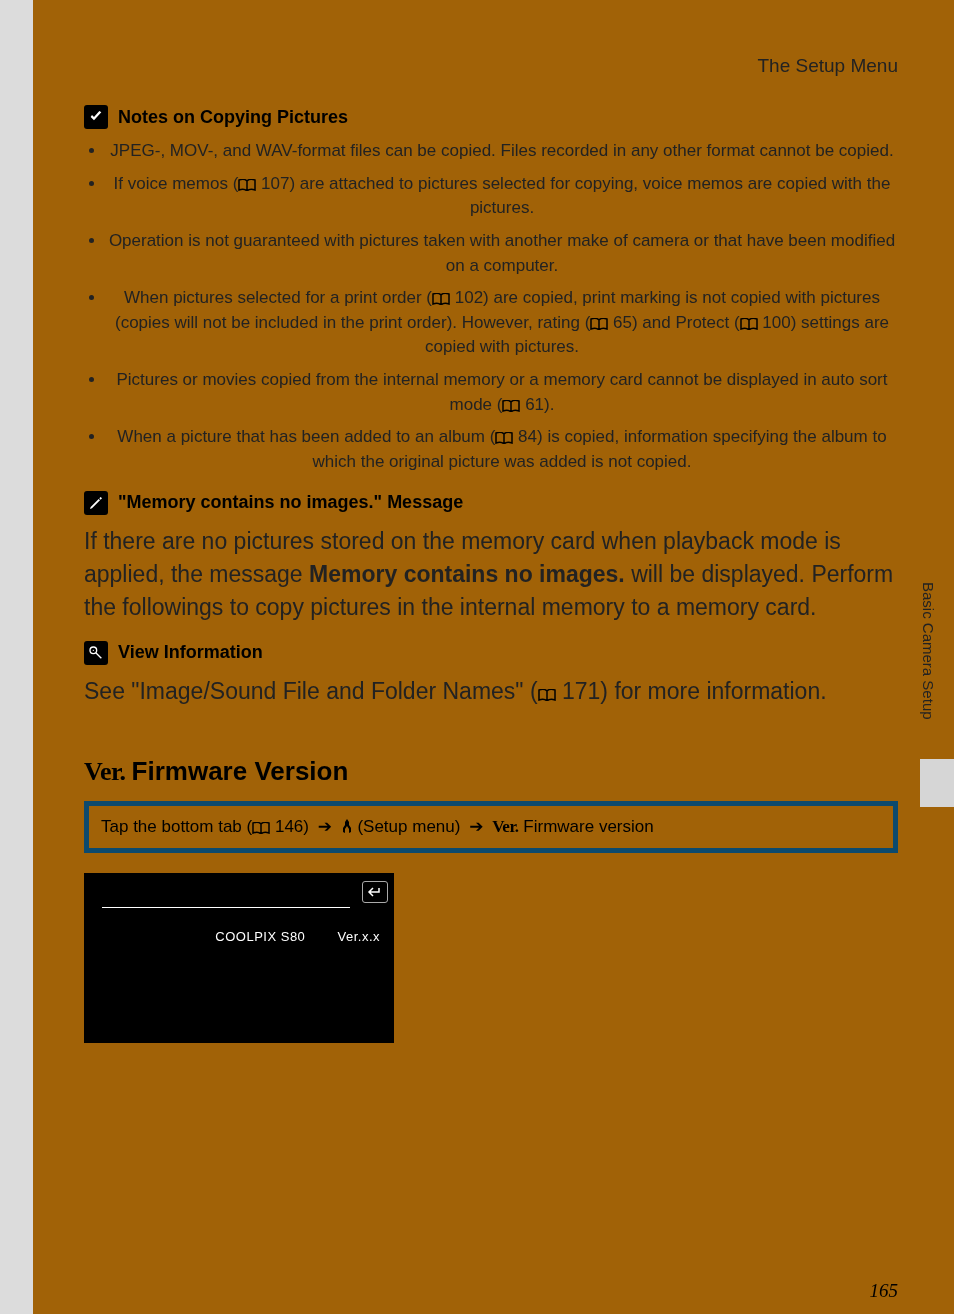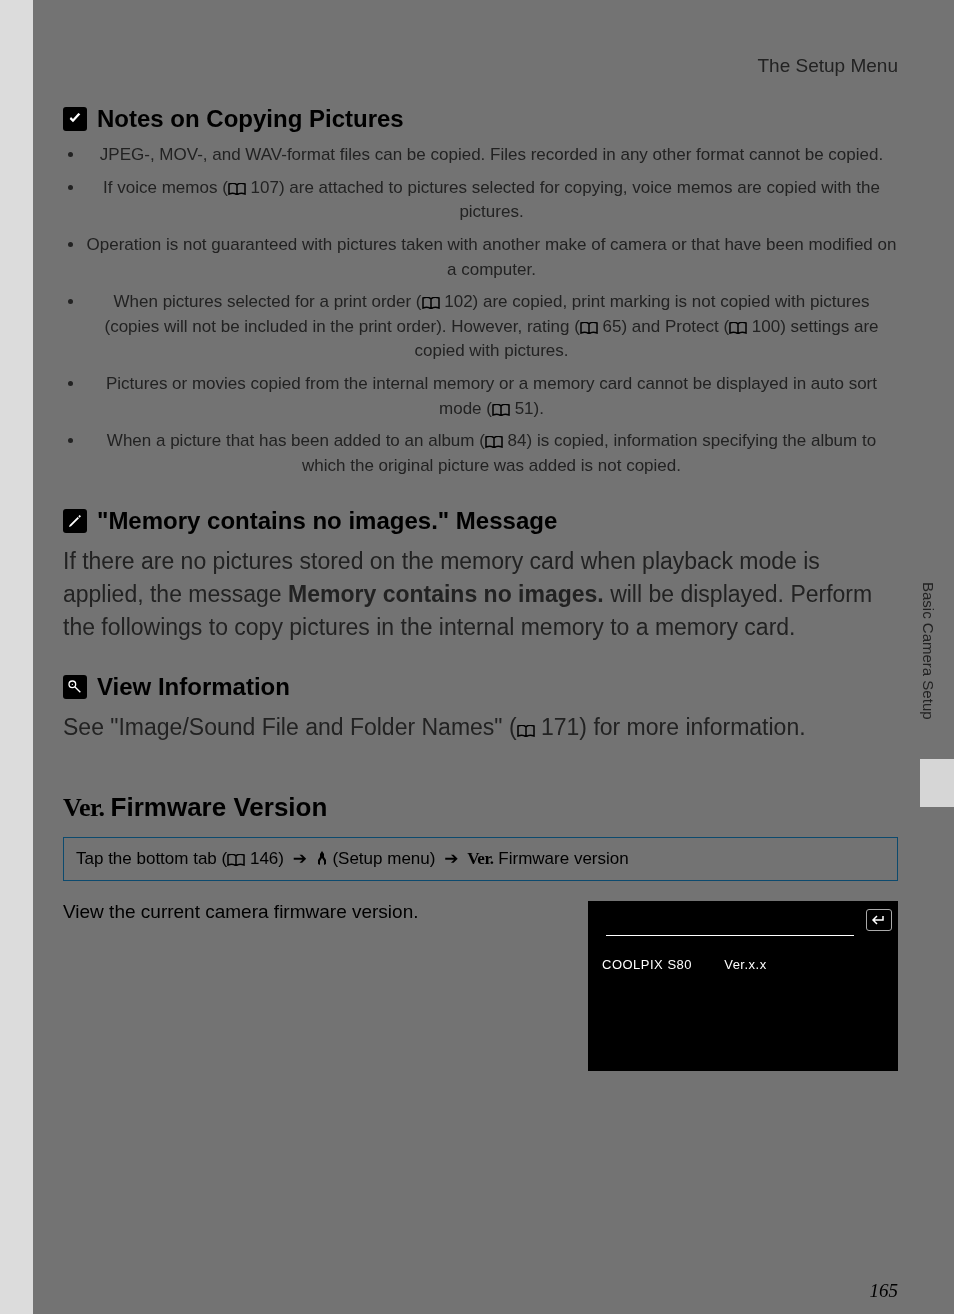--- a/index.html
+++ b/index.html
@@ -4,40 +4,40 @@
 <style>
   * { box-sizing: border-box; }
   body {
     margin: 0;
     padding: 0;
     background: #dcdcdc;
     font-family: "Segoe UI", "Helvetica Neue", Arial, sans-serif;
     width: 954px;
   }
   .page {
-    background: #737373;
+    background: #a16207;
     margin-left: 33px;
     width: 921px;
-    padding: 55px 56px 40px 30px;
+    padding: 55px 56px 40px 51px;
     position: relative;
     min-height: 1314px;
   }
   .header-right {
     text-align: right;
     font-size: 19px;
     color: #222;
     margin-bottom: 28px;
   }
   .section-title {
     display: flex;
     align-items: center;
     gap: 10px;
     font-weight: bold;
-    font-size: 24px;
-    margin: 28px 0 10px 0;
+    font-size: 18px;
+    margin: 16px 0 10px 0;
   }
   .icon-box {
     width: 24px; height: 24px; background: #000; color: #fff;
     display: inline-flex; align-items: center; justify-content: center;
     border-radius: 3px; font-size: 16px; font-weight: bold;
     flex-shrink: 0;
   }
   .icon-box svg { width: 16px; height: 16px; }
   ul.bullets {
     margin: 6px 0 14px 0;
@@ -68,21 +68,21 @@
   .bold { font-weight: bold; }
   .h1-firmware {
     font-size: 26px;
     font-weight: bold;
     margin: 48px 0 14px 0;
     display: flex;
     align-items: center;
     gap: 6px;
   }
   .path-box {
-    border: 1px solid #0c4a6e;
+    border: 5px solid #0c4a6e;
     padding: 10px 12px;
     font-size: 17px;
     margin-bottom: 20px;
   }
   .path-box .arrow { margin: 0 4px; }
   .firmware-row {
     display: flex;
     align-items: flex-start;
     gap: 20px;
   }
@@ -114,21 +114,21 @@
     border-radius: 3px;
     display: flex;
     align-items: center;
     justify-content: center;
     font-size: 14px;
   }
   .firmware-screen .content {
     position: absolute;
     top: 56px;
     left: 0; right: 0;
-    text-align: left;
+    text-align: right;
     font-size: 13px;
     letter-spacing: 0.5px;
   }
   .firmware-screen .content span { margin: 0 14px; }
   .side-tab {
     position: absolute;
     right: 0;
     top: 582px;
     height: 225px;
     width: 34px;
@@ -195,21 +195,21 @@
           <path d="M1 1 C4 0 7 0 9 2 C11 0 14 0 17 1 L17 11 C14 10 11 10 9 12 C7 10 4 10 1 11 Z M9 2 L9 12" fill="none" stroke="#000" stroke-width="1.5"></path>
         </svg><span> 102) are copied, print marking is not copied with pictures (copies will not be included in the print order). However, rating (</span><svg class="book-icon" width="18" height="12" viewBox="0 0 18 12">
           <path d="M1 1 C4 0 7 0 9 2 C11 0 14 0 17 1 L17 11 C14 10 11 10 9 12 C7 10 4 10 1 11 Z M9 2 L9 12" fill="none" stroke="#000" stroke-width="1.5"></path>
         </svg><span> 65) and Protect (</span><svg class="book-icon" width="18" height="12" viewBox="0 0 18 12">
           <path d="M1 1 C4 0 7 0 9 2 C11 0 14 0 17 1 L17 11 C14 10 11 10 9 12 C7 10 4 10 1 11 Z M9 2 L9 12" fill="none" stroke="#000" stroke-width="1.5"></path>
         </svg><span> 100) settings are copied with pictures.</span>
     </li>
     <li>
       <span>Pictures or movies copied from the internal memory or a memory card cannot be displayed in auto sort mode (</span><svg class="book-icon" width="18" height="12" viewBox="0 0 18 12">
           <path d="M1 1 C4 0 7 0 9 2 C11 0 14 0 17 1 L17 11 C14 10 11 10 9 12 C7 10 4 10 1 11 Z M9 2 L9 12" fill="none" stroke="#000" stroke-width="1.5"></path>
-        </svg><span> 51).</span>
+        </svg><span> 61).</span>
     </li>
     <li>
       <span>When a picture that has been added to an album (</span><svg class="book-icon" width="18" height="12" viewBox="0 0 18 12">
           <path d="M1 1 C4 0 7 0 9 2 C11 0 14 0 17 1 L17 11 C14 10 11 10 9 12 C7 10 4 10 1 11 Z M9 2 L9 12" fill="none" stroke="#000" stroke-width="1.5"></path>
         </svg><span> 84) is copied, information specifying the album to which the original picture was added is not copied.</span>
     </li>
   </ul>
 
   <div class="section-title">
     <span class="icon-box">
@@ -252,21 +252,20 @@
     <span class="wrench"><svg width="12" height="14" viewBox="0 0 12 14">
           <path fill="#000" d="M6 0 L4 3 L4 6 L2 9 L2 13 L4 14 L4 10 L6 7 L8 10 L8 14 L10 13 L10 9 L8 6 L8 3 Z"></path>
         </svg></span>
     <span> (Setup menu) </span>
     <span class="arrow">➔</span>
     <span class="ver-text">Ver.</span>
     <span> Firmware version</span>
   </div>
 
   <div class="firmware-row">
-    <div class="firmware-text">View the current camera firmware version.</div>
     <div class="firmware-screen">
       <div class="back-btn">
         <svg width="16" height="12" viewBox="0 0 16 12">
             <path d="M6 2 L2 6 L6 10 M2 6 L12 6 L12 2" fill="none" stroke="#fff" stroke-width="1.5"></path>
           </svg>
       </div>
       <div class="hr"></div>
       <div class="content">
         <span>COOLPIX S80</span>
         <span>Ver.x.x</span>

